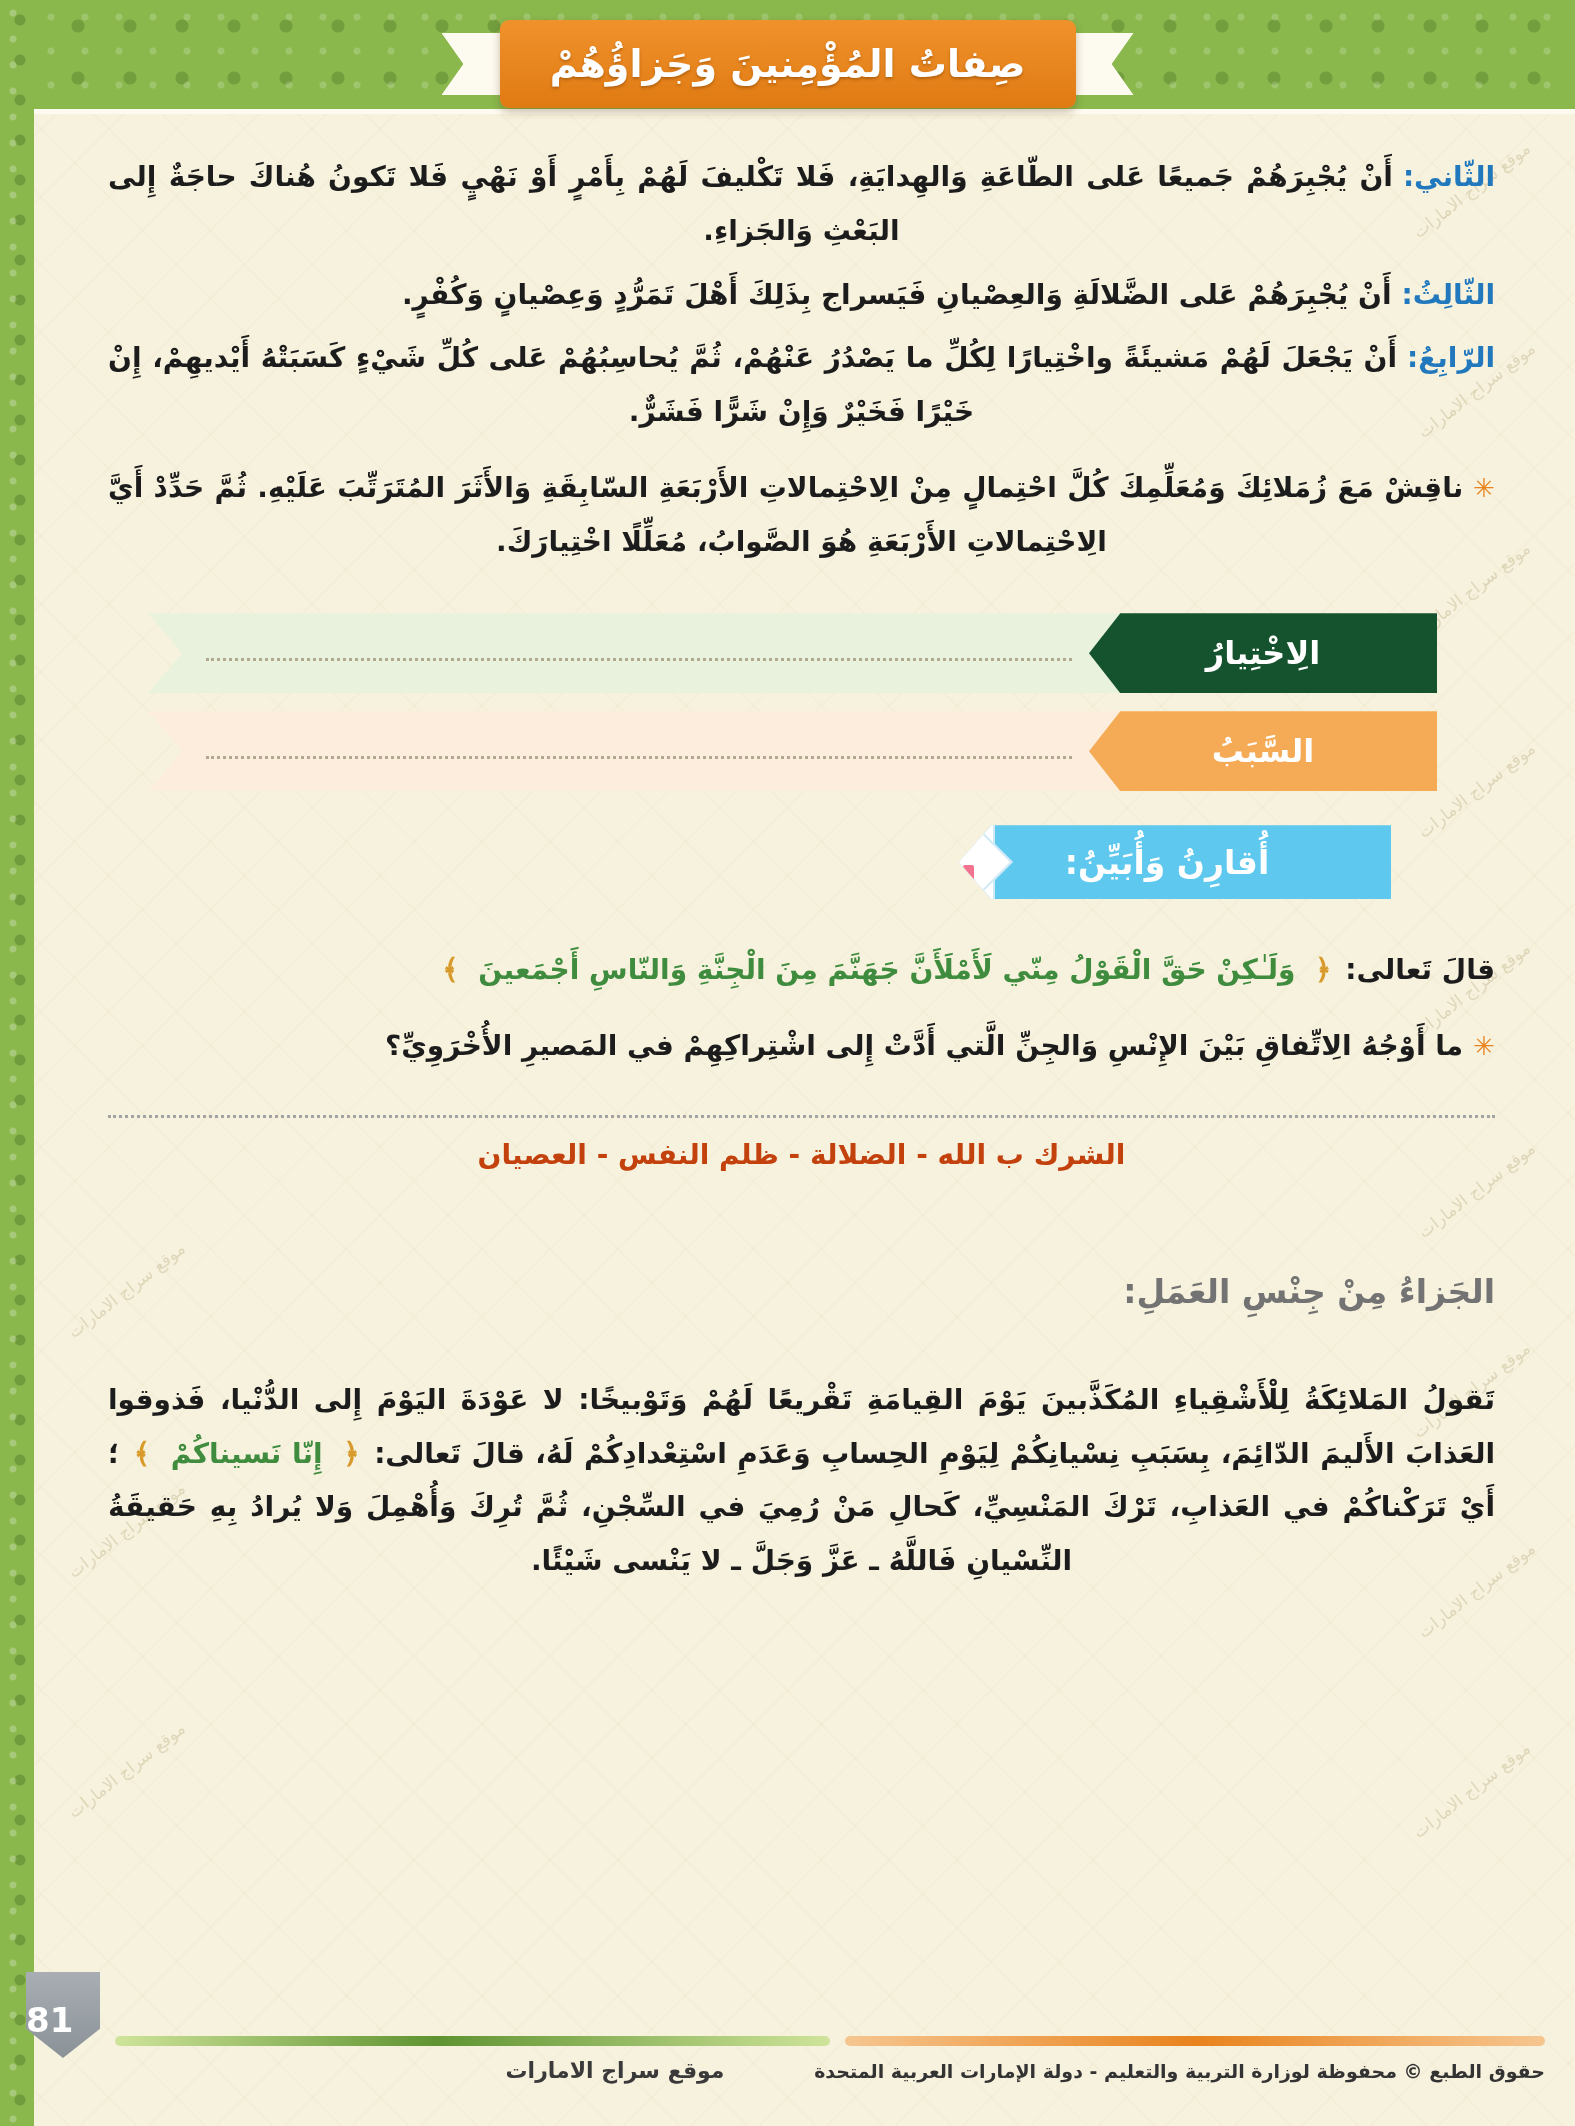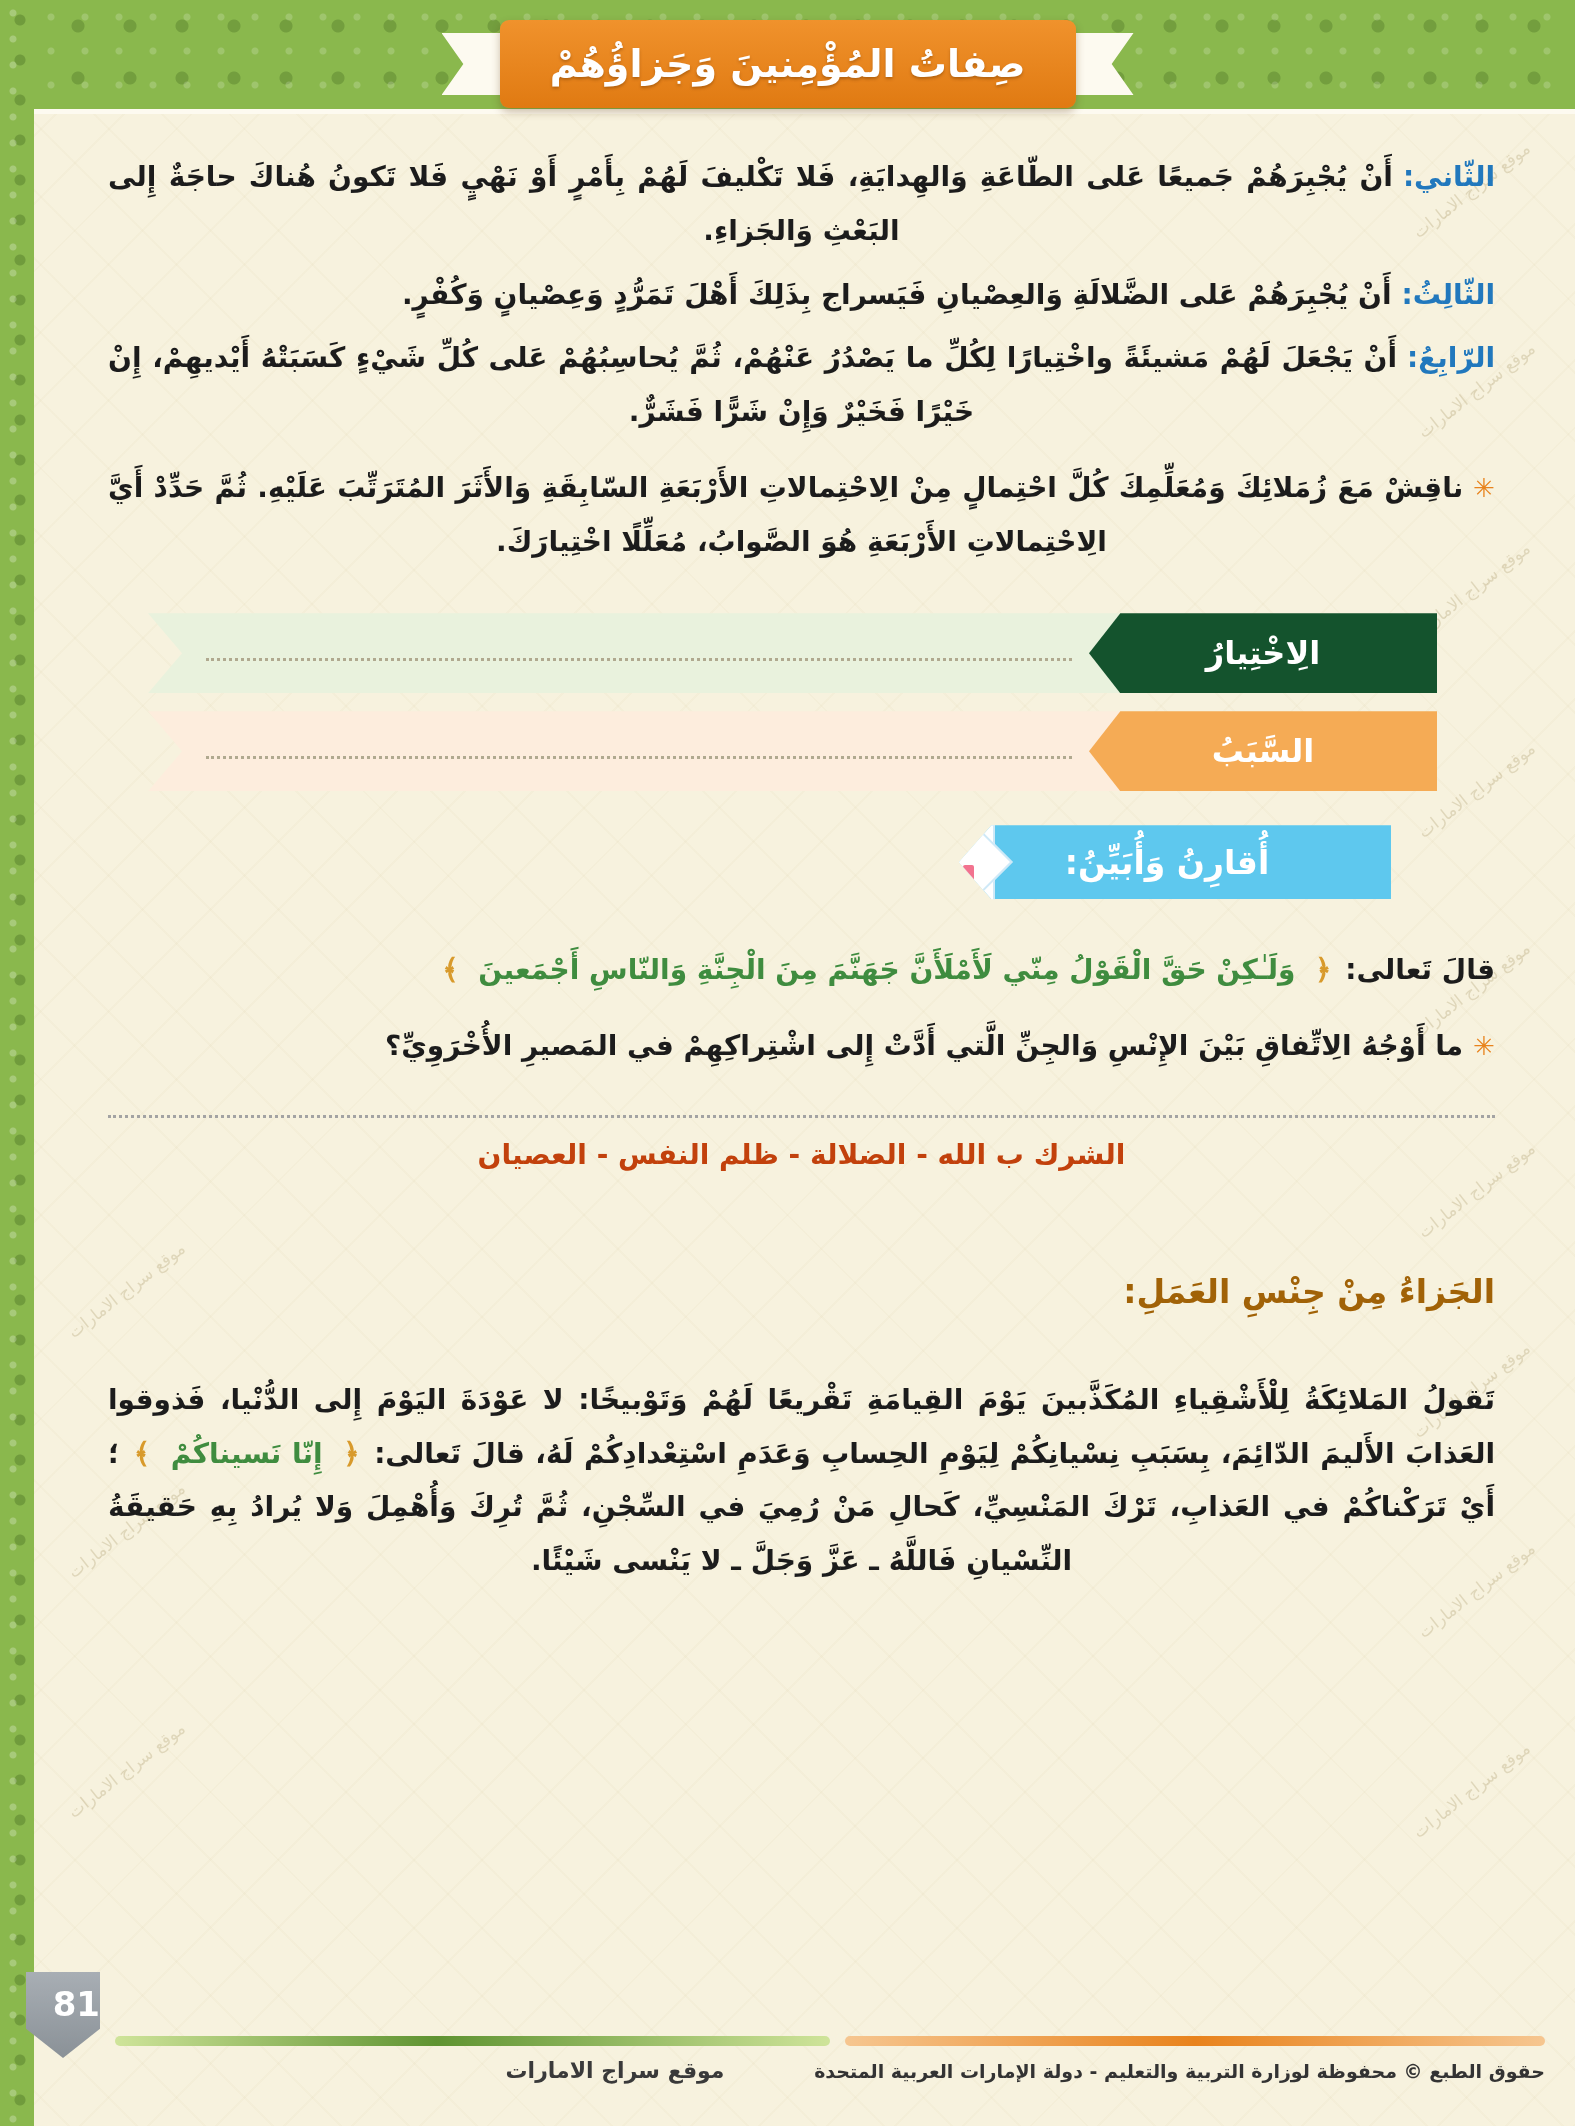--- a/index.html
+++ b/index.html
@@ -120,30 +120,30 @@
   
   .verse-line { text-align:right; margin:4px 0 12px; }
   .verse { color:#3f8c3f; margin:0 6px; }
   .bracket { color:#d89a2b; margin:0 4px; }
 
   .answer-line { margin-top:42px; border-top:3px dotted #a3a3a3; }
   .red-answer {
     text-align:center; color:#c2410c; font-size:28px; font-weight:700; margin-top:10px;
   }
 
-  .section-heading { color:#a16207; font-size:33px; font-weight:700; margin:78px 0 50px; text-align:right; }
+  .section-heading { color:#737373; font-size:33px; font-weight:700; margin:78px 0 50px; text-align:right; }
   .main-para { }
 
   
   .page-badge {
     position:absolute; left:26px; top:1972px; width:74px; height:86px;
     background:linear-gradient(#a8aeb4,#8a9197);
     clip-path:polygon(0 0,100% 0,100% 66%,50% 100%,0 66%);
     color:#fff; font-size:34px; font-weight:700;
-    display:flex; align-items:flex-start; justify-content:flex-start; padding-top:12px;
+    display:flex; align-items:flex-start; justify-content:flex-end; padding-top:28px;
     z-index:4;
   }
   .footer-bar { position:absolute; top:2036px; height:10px; border-radius:5px; z-index:2; }
   .bar-green  { left:115px; width:715px; background:linear-gradient(to right,#cfe49a,#5f9331 45%,#cfe49a); }
   .bar-orange { left:845px; width:700px; background:linear-gradient(to right,#f6c690,#e8831d 50%,#f6c690); }
   .footer-site {
     position:absolute; left:470px; top:2058px; width:290px; text-align:center;
     font-size:22px; font-weight:700; color:#3a3a3a; z-index:2;
   }
   .footer-copy {

